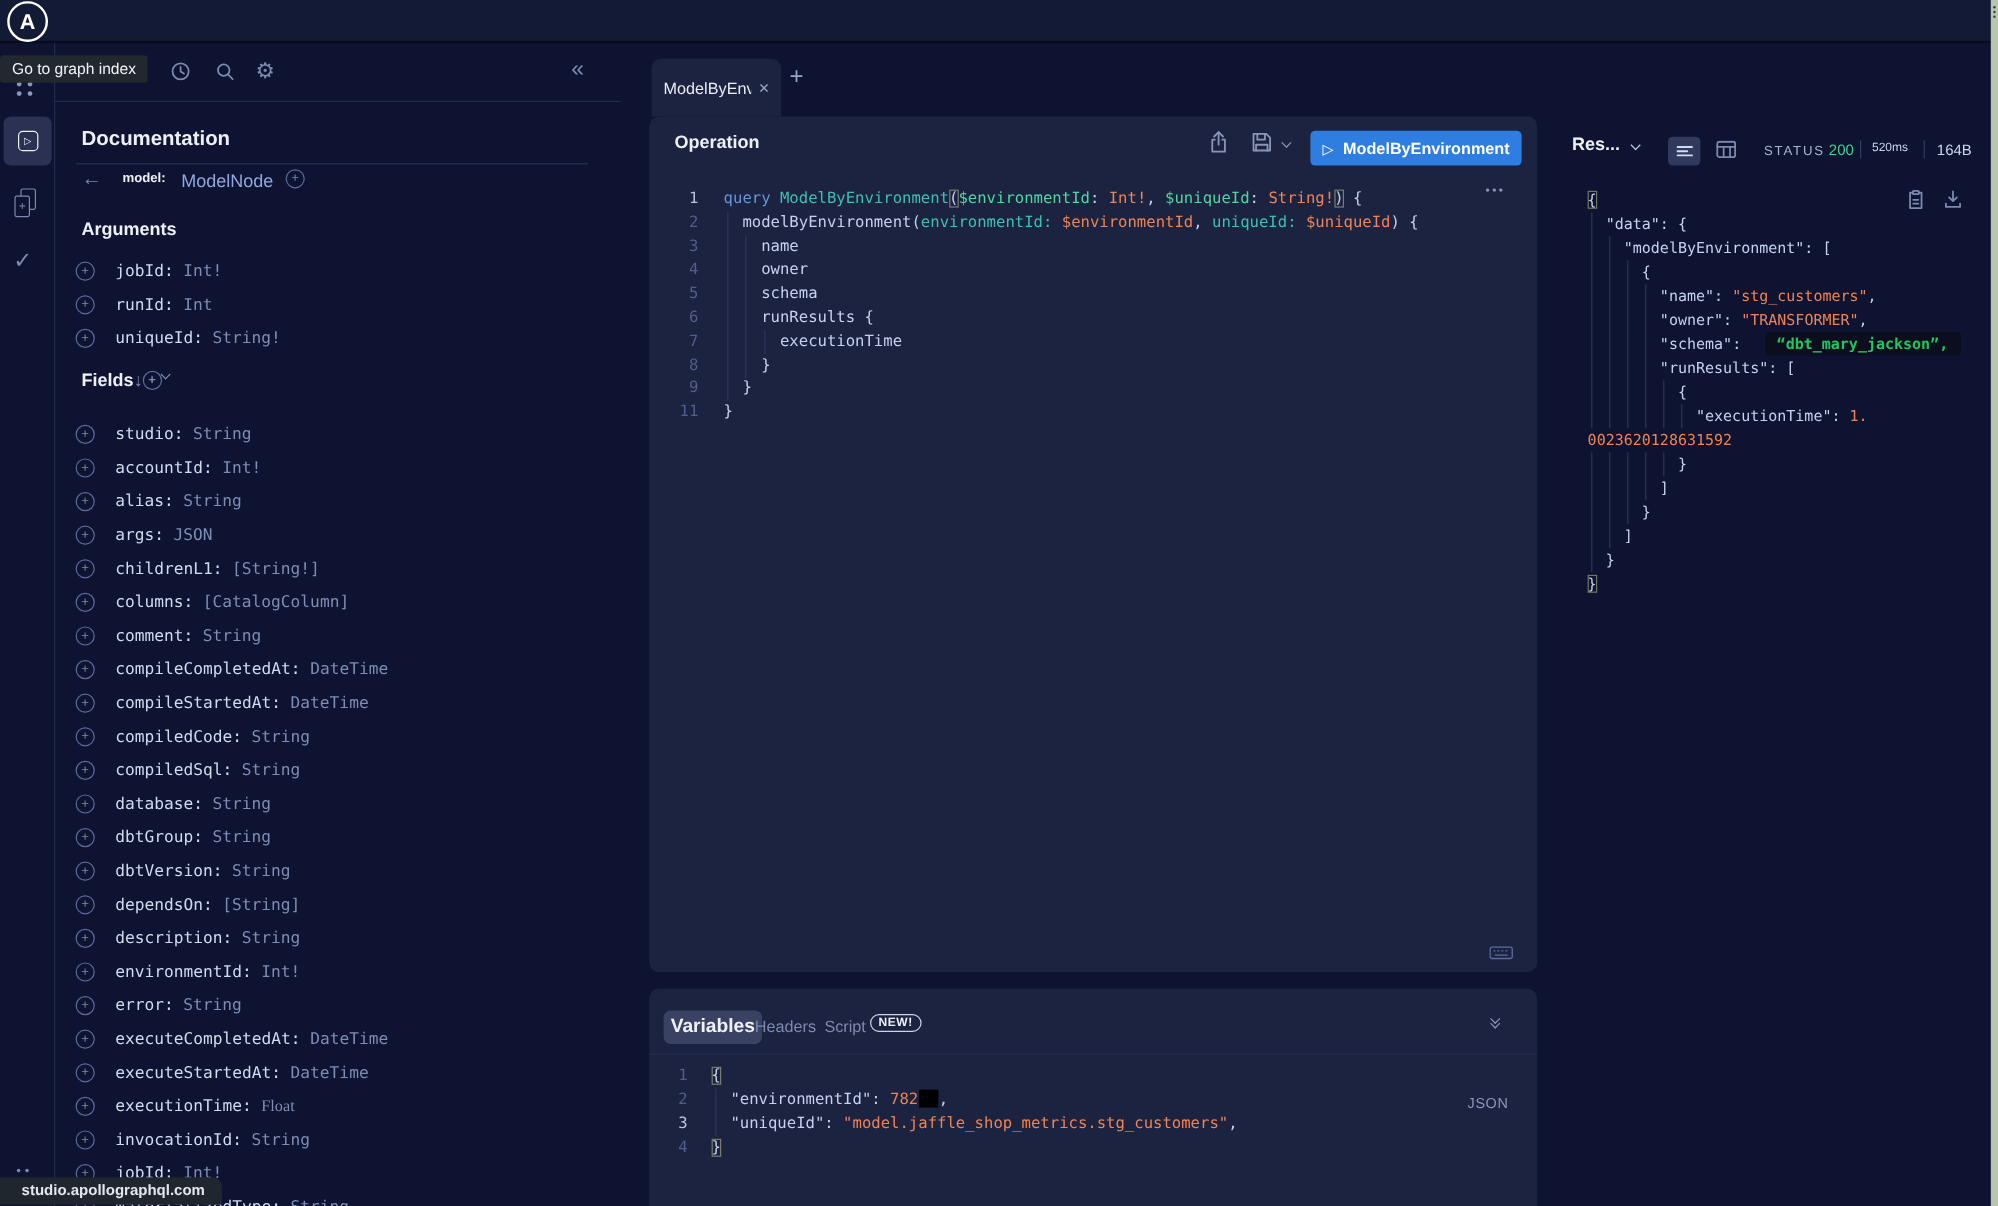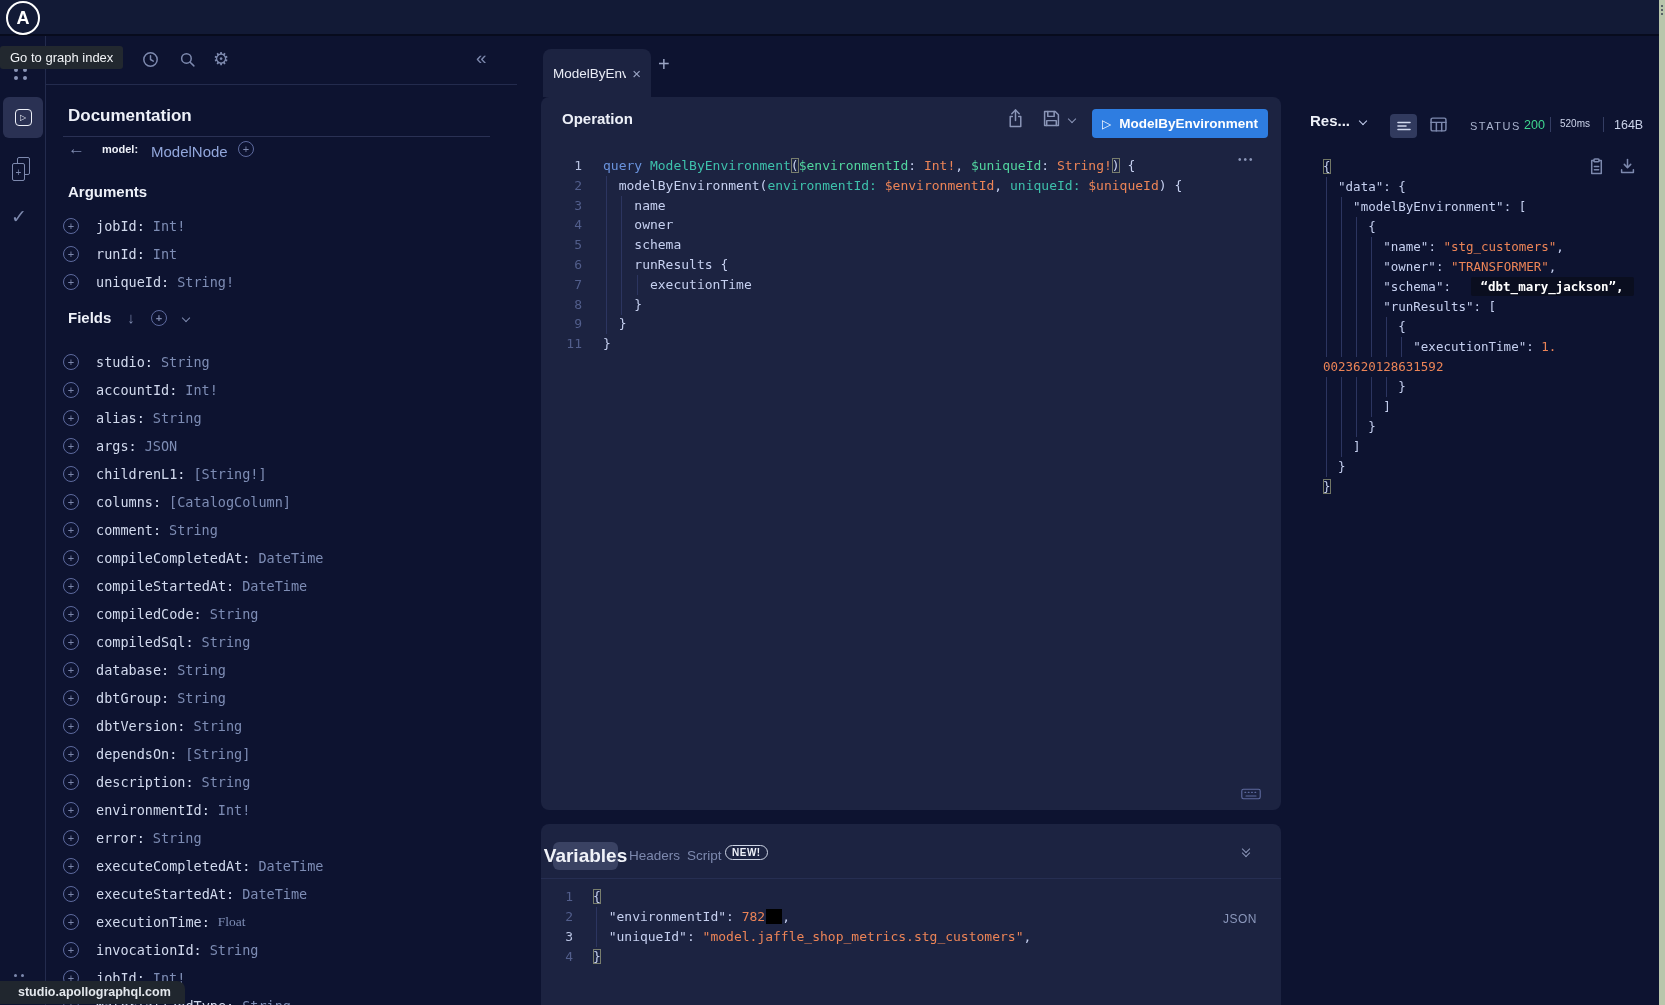--- a/index.html
+++ b/index.html
@@ -43,21 +43,21 @@
   #collapse-icon { left:476px; top:47px; font-size:19px; color:#7d89ae; }
   #docs-title { left:68px; top:106px; font-size:17px; font-weight:bold; }
   #docs-divider { left:63px; top:136px; width:427px; height:1px; background:#2a3154; }
   #back-arrow { left:68px; top:139px; font-size:17px; color:#7d89ae; }
   #model-label { left:102px; top:143px; font-size:11px; font-weight:bold; }
   #model-type { left:151px; top:143px; font-size:15px; color:#92a7dc; }
   .pc { display:inline-flex; width:16px; height:16px; border:1px solid #5d6a9e; border-radius:50%; color:#7d89ae; font-size:11px; align-items:center; justify-content:center; flex:none; }
   #model-plus { left:238px; top:141px; }
   #args-title { left:68px; top:183px; font-size:15px; font-weight:bold; }
   #args-list { left:63px; top:212px; width:430px; }
-  #fields-header { left:68px; top:309px; font-size:15px; font-weight:bold; display:flex; align-items:center; gap:16px; }
+  #fields-header { left:68px; top:309px; font-size:15px; font-weight:bold; display:flex; }
   #fields-header .sort { color:#7d89ae; font-weight:normal; font-size:15px; }
   .chev { display:inline-block; width:6px; height:6px; border-right:1.6px solid currentColor; border-bottom:1.6px solid currentColor; transform:rotate(45deg); }
   #fields-list { left:63px; top:348px; width:440px; }
   .drow { display:flex; align-items:center; gap:17px; height:28px; }
   .fname { font-family:"DejaVu Sans Mono", monospace; font-size:13.5px; color:#d2daee; white-space:pre; }
   .ftype { font-family:"DejaVu Sans Mono", monospace; font-size:13.5px; color:#7e8db5; white-space:pre; }
 
   
   #tab { left:543px; top:49px; width:108px; height:48px; background:#1c2341; border-radius:8px 8px 0 0; display:flex; align-items:center; padding:0 10px; gap:6px; }
   #tab-label { font-size:13.5px; color:#e9ecf5; white-space:nowrap; overflow:hidden; max-width:78px; }
@@ -85,24 +85,24 @@
   .kw { color:#6a93dd; }
   .op { color:#3ec1ac; }
   .var { color:#52d6a0; }
   .ty { color:#ec8457; }
   .tx { color:#c6d0f0; }
   .key { color:#c6d0f0; }
   .val { color:#ec8457; }
   .bb { color:#c6d0f0; outline:1px solid rgba(197,201,146,.55); outline-offset:-1px; }
   .guide { position:absolute; width:1px; background:#2c3560; }
   .redact { display:inline-block; width:16px; height:15px; background:#000; vertical-align:-3px; margin-left:1px; }
-  .hl { background:#0a0e1f; color:#ffffff; font-weight:bold; padding:2px 10px; margin-left:12px; border-radius:2px;text-align:right; }
+  .hl { background:#0a0e1f; color:#22c55e; font-weight:bold; padding:2px 10px; margin-left:12px; border-radius:2px;text-align:right; }
 
   #var-panel { left:541px; top:824px; width:740px; height:181px; background:#1c2341; border-radius:8px 8px 0 0; }
-  #var-tab-active { left:12px; top:18px; width:65px; height:28px; background:#3a4263; border-radius:6px; display:flex; align-items:center; justify-content:center; font-size:19px; font-weight:bold; color:#f0f2f8; }
+  #var-tab-active { left:12px; top:18px; width:82px; height:28px; background:#3a4263; border-radius:6px; display:flex; align-items:center; justify-content:center; font-size:16px; font-weight:bold; color:#f0f2f8; }
   .var-tab { font-size:13.5px; color:#7d89ae; }
   #new-badge { left:184px; top:21px; border:1.5px solid #cdd4e4; border-radius:9px; padding:1px 6px; font-size:10px; font-weight:bold; letter-spacing:.5px; color:#edf0f8; }
   #var-collapse { left:702px; top:22px; color:#8b96b8; display:flex; flex-direction:column; gap:0; }
   #var-collapse .chev { margin-bottom:-2px; }
   #var-tabs-divider { left:0; top:54px; width:740px; height:1px; background:#262e52; }
   #json-label { left:682px; top:88px; font-size:12px; color:#8b97bb; letter-spacing:.5px; }
   #var-code { left:0; top:63px; font-family:"DejaVu Sans Mono", monospace; font-size:13px; }
   #var-code .cl { height:20px; line-height:20px; }
   #var-code .ln { width:32px; }
   #var-code .cd { margin-left:20px; }

